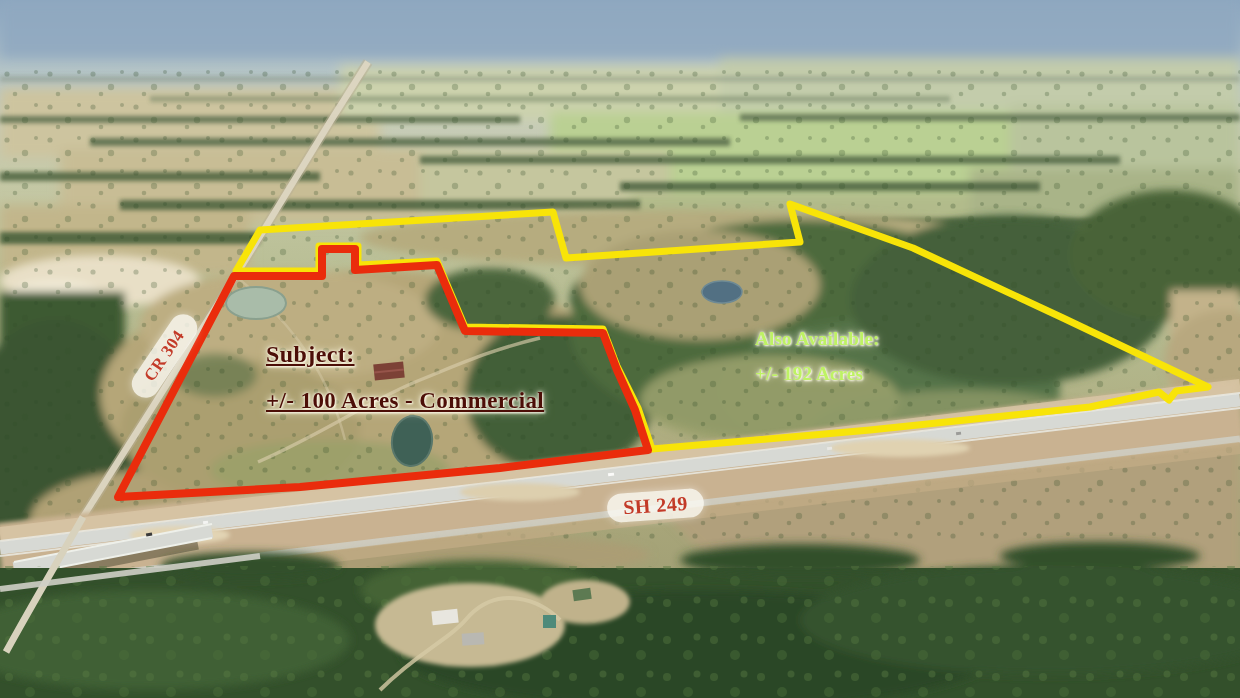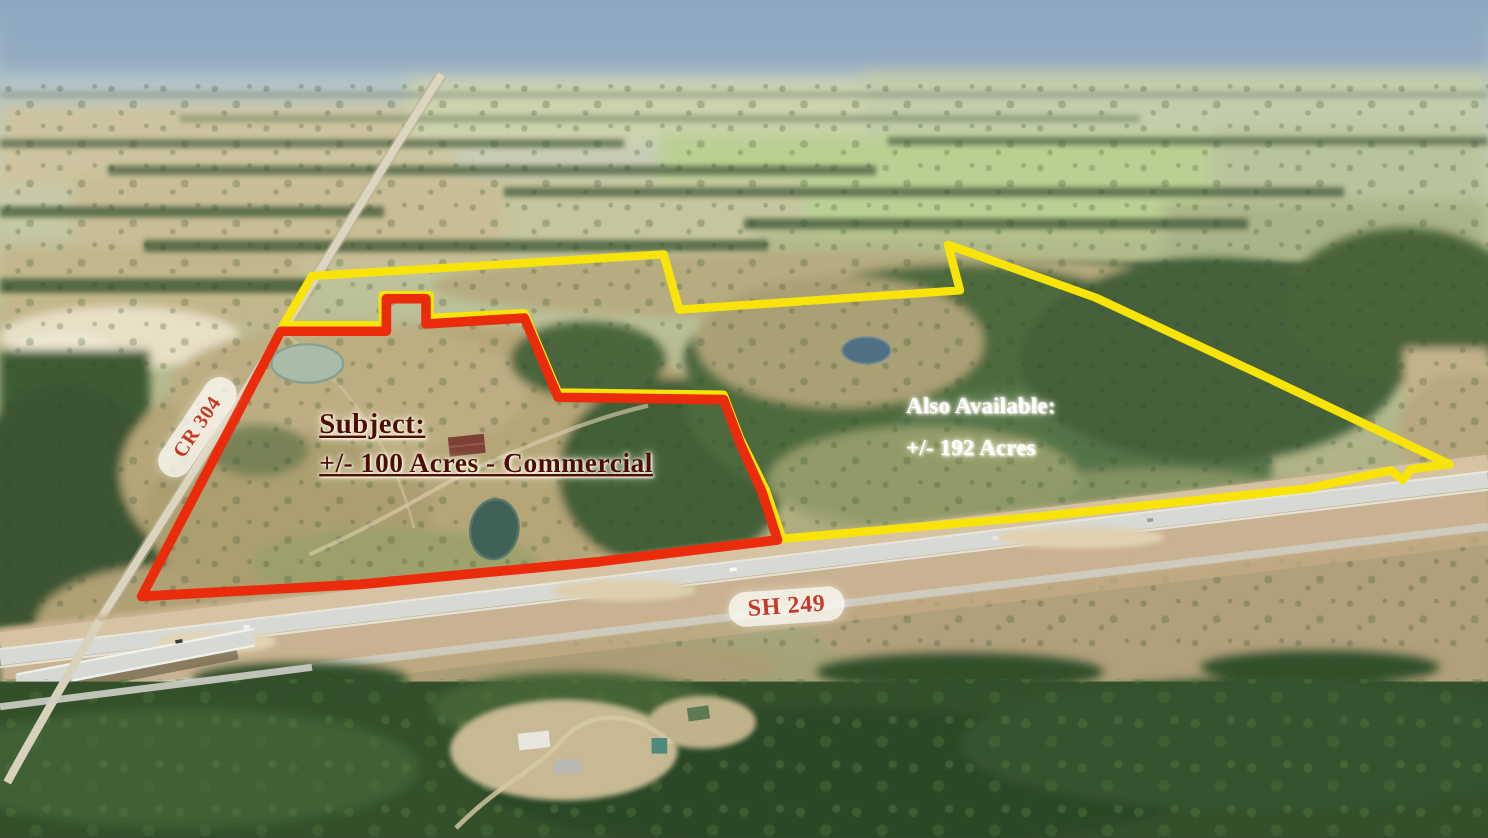--- a/index.html
+++ b/index.html
@@ -4,21 +4,21 @@
 <style>
   html,body{margin:0;padding:0;background:#222;}
   .stage{
     position:relative;width:1240px;height:698px;overflow:hidden;
     font-family:"Liberation Serif", serif;
   }
   .stage svg{position:absolute;left:0;top:0;}
   .annot{position:absolute;font-weight:700;white-space:nowrap;
     text-shadow:0 0 3px rgba(255,253,240,.95),0 0 6px rgba(255,252,232,.8),0 0 11px rgba(255,250,222,.55),1px 1px 2px rgba(255,252,235,.9);}
   .subject-label{left:266px;top:341px;font-size:24px;letter-spacing:.4px;text-decoration:underline;}
-  .subject-label .line2{margin-top:5px;font-size:23px;}
+  .subject-label .line2{margin-top:20px;font-size:23px;}
   .also-label{left:755px;top:328px;font-size:19px;letter-spacing:.2px;}
   .also-label .line2{margin-top:13px;}
   .pill{position:absolute;border-radius:16px;display:flex;align-items:center;justify-content:center;
     font-weight:700;box-shadow:0 0 8px rgba(255,255,255,.45);}
   .pill-cr304{left:117px;top:342px;width:95px;height:28px;transform:rotate(-56deg);font-size:17px;letter-spacing:.5px;}
   .pill-sh249{left:607px;top:491px;width:97px;height:29px;transform:rotate(-4deg);font-size:20px;letter-spacing:.5px;}
 </style>
 </head>
 <body>
 
@@ -197,21 +197,21 @@
 
     <polygon fill="none" stroke="#f8e408" stroke-width="7" stroke-linejoin="round" stroke-linecap="round" points="260,230 553,212 566,258 800,242 790,204 913,248 1063,318 1208,387 1176,391 1169,400 1159,392 1090,407 870,430 652,449 638,408 617,366 603,329 465,327 437,261 358,265 358,246 319,246 319,271 236,271"></polygon>
     <polygon fill="none" stroke="#ea2c0c" stroke-width="8" stroke-linejoin="round" stroke-linecap="round" points="234,276 322,276 322,249 355,249 355,270 437,265 465,331 603,333 617,370 635,410 648,450 500,468 300,487 118,497"></polygon>
   </svg>
 
   <div class="annot subject-label" style="color: rgb(76, 14, 7);">
     <div class="line1">Subject:</div>
     <div class="line2">+/- 100 Acres - Commercial</div>
   </div>
 
-  <div class="annot also-label" style="color: #ffffff;">
+  <div class="annot also-label" style="color: #bef264;">
     <div class="line1">Also Available:</div>
     <div class="line2">+/- 192 Acres</div>
   </div>
 
   <div class="pill pill-cr304" style="color: rgb(195, 58, 40); background: rgba(252, 251, 245, 0.8);">
     <span>CR 304</span>
   </div>
 
   <div class="pill pill-sh249" style="color: rgb(195, 58, 40); background: rgba(252, 251, 245, 0.8);">
     <span>SH 249</span>

